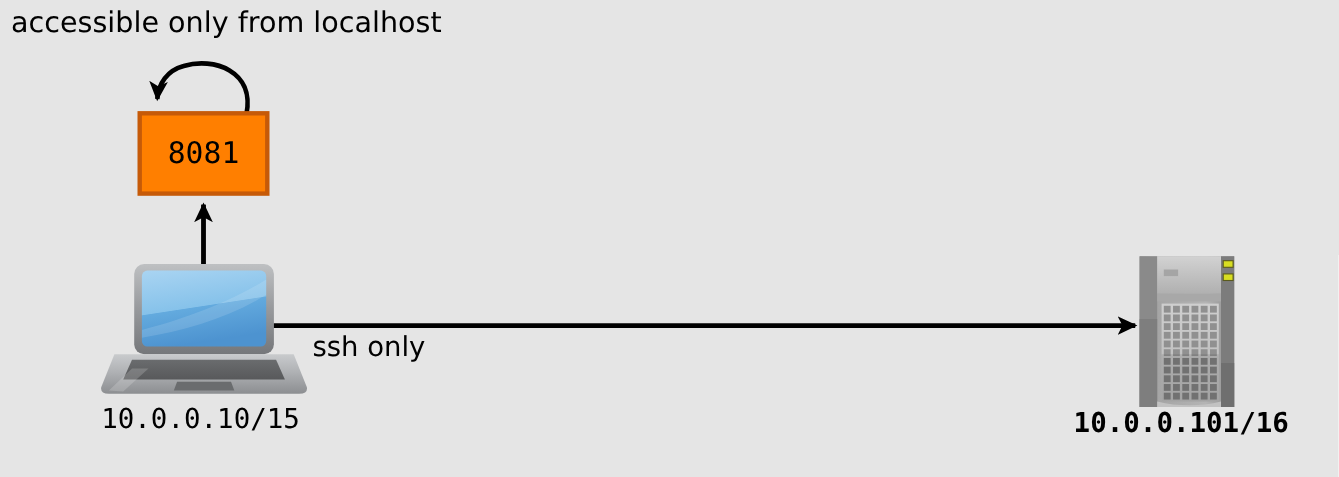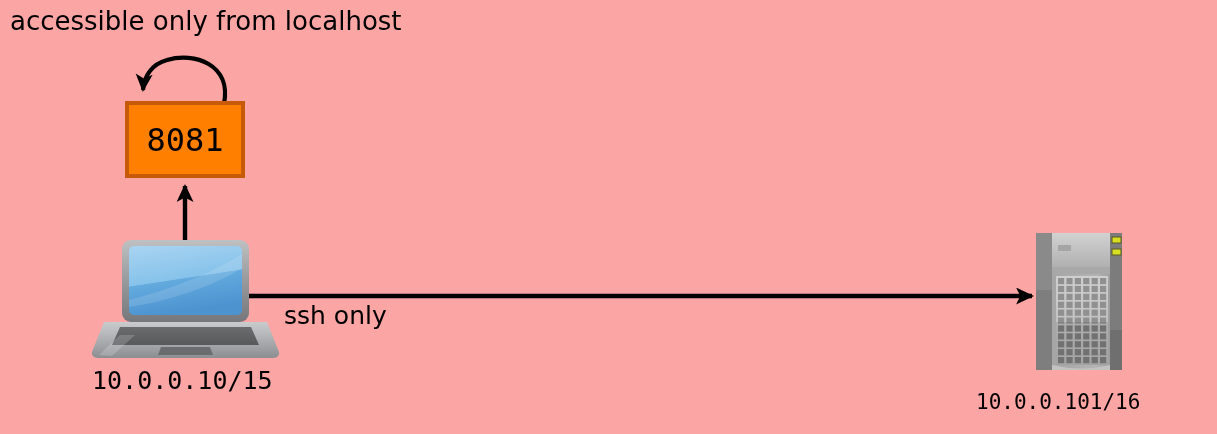--- a/index.html
+++ b/index.html
@@ -8,21 +8,21 @@
     padding: 0;
     background: #ffffff;
   }
   body {
     font-family: "DejaVu Sans", sans-serif;
   }
   #canvas {
     position: relative;
     width: 1217px;
     height: 434px;
-    background: #fca5a5;
+    background: #e5e5e5;
     overflow: hidden;
   }
   svg.layer {
     position: absolute;
     top: 0;
     left: 0;
     width: 1217px;
     height: 434px;
   }
   .txt {
@@ -38,21 +38,21 @@
     font-family: "DejaVu Sans", sans-serif;
   }
   #port-label {
     left: 127px;
     top: 103px;
     width: 116px;
     height: 73px;
     display: flex;
     align-items: center;
     justify-content: center;
-    font-size: 32px;
+    font-size: 27px;
     font-family: "DejaVu Sans Mono", monospace;
     color: #000000;
   }
   #ssh-cmd-line1 {
     left: 284px;
     top: 262px;
     font-size: 25px;
   }
   #ssh-cmd-line2 {
     left: 284px;
@@ -60,23 +60,24 @@
     font-size: 25px;
   }
   #laptop-ip {
     left: 92px;
     top: 368px;
     font-size: 25px;
     font-family: "DejaVu Sans Mono", monospace;
   }
   #server-ip {
     left: 976px;
-    top: 392px;
-    font-size: 21px;
+    top: 372px;
+    font-size: 25px;
     font-family: "DejaVu Sans Mono", monospace;
+    font-weight: bold;
   }
 </style>
 </head>
 <body>
 
 <div id="canvas">
 
   <div class="txt" id="title-text">accessible only from localhost</div>
 
   <svg class="layer" viewBox="0 0 1217 434">

